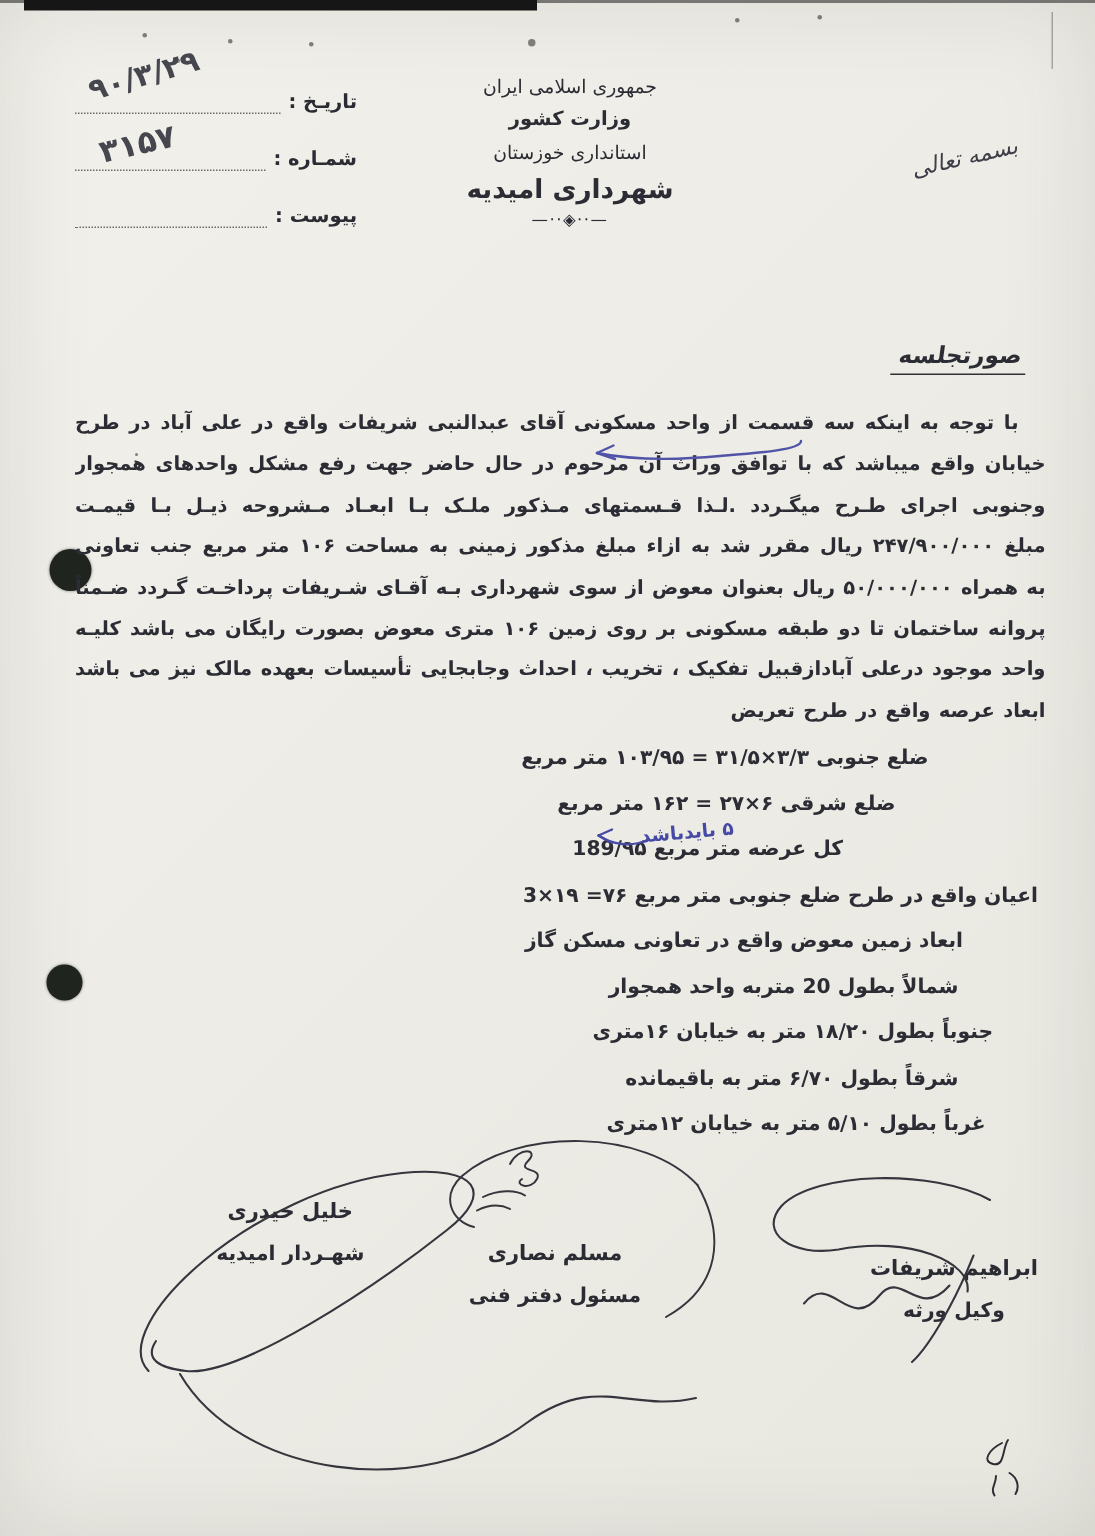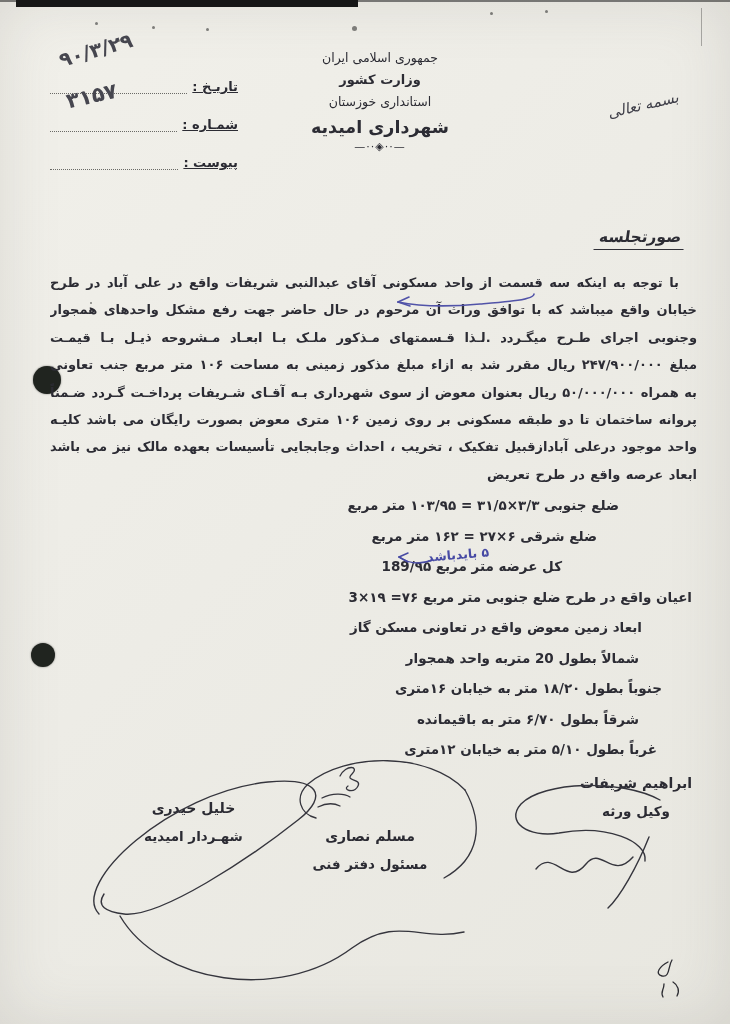--- a/index.html
+++ b/index.html
@@ -7,21 +7,21 @@
   .page{position:relative;width:730px;height:1024px;
     background:linear-gradient(135deg,#f1f0ea 0%,#edece6 45%,#e8e7e0 100%);
     box-shadow:inset 0 0 60px rgba(120,118,110,.18);color:#2c2c34;}
   .abs{position:absolute;}
   
   .topbar{left:16px;top:0;width:342px;height:7px;background:#161616;}
   .topline{left:0;top:0;width:730px;height:2px;background:rgba(30,30,30,.55);}
   .edge-tick{left:701px;top:8px;width:1px;height:38px;background:rgba(40,40,40,.35);}
   .speck{width:3px;height:3px;border-radius:50%;background:rgba(35,35,35,.55);}
   
-  .meta{left:50px;top:70px;width:188px;direction:rtl;text-decoration:underline;}
+  .meta{left:50px;top:52px;width:188px;direction:rtl;}
   .meta-row{display:flex;align-items:flex-end;gap:5px;height:24px;margin-bottom:14px;}
   .meta-label{font-weight:bold;font-size:13px;color:#2b2b33;white-space:nowrap;}
   .meta-line{flex:1;border-bottom:1.5px dotted #6a6a66;height:17px;}
   .hand{color:#46464f;font-weight:bold;letter-spacing:2px;}
   .hand-date{left:58px;top:38px;font-size:20px;transform:rotate(-16deg);}
   .hand-num{left:66px;top:84px;font-size:21px;transform:rotate(-13deg);}
   
   .letterhead{left:280px;top:50px;width:200px;text-align:center;direction:rtl;}
   .lh1,.lh3{font-size:12.5px;color:#2b2b33;}
   .lh2{font-size:13px;font-weight:bold;margin-top:7px;}
@@ -45,21 +45,21 @@
   .m0{padding-right:78px;} .m1{padding-right:100px;} .m2{padding-right:135px;}
   .m3{padding-right:5px;}  .m4{padding-right:55px;}  .m5{padding-right:58px;}
   .m6{padding-right:35px;} .m7{padding-right:58px;}  .m8{padding-right:40px;}
   
   .pen-note{left:427px;top:547px;font-size:12.5px;font-weight:bold;color:#474aa4;
     transform:rotate(-5deg);direction:rtl;}
   
   .sig{direction:rtl;text-align:center;font-weight:bold;color:#2b2b33;z-index:2;}
   .sig .name{font-size:14px;}
   .sig .role{font-size:13.5px;margin-top:12px;}
-  .sig-right{right:34px;top:775px;width:120px;}
+  .sig-right{right:34px;top:838px;width:120px;}
   .sig-mid{left:300px;top:828px;width:140px;}
   .sig-left{left:116px;top:800px;width:155px;}
   
   .hole{border-radius:50%;background:#20241f;box-shadow:0 0 2px rgba(0,0,0,.5);}
   .hole1{left:33px;top:366px;width:28px;height:28px;}
   .hole2{left:31px;top:643px;width:24px;height:24px;}
   .ink{left:0;top:0;width:730px;height:1024px;z-index:3;pointer-events:none;}
 </style>
 </head>
 <body>

